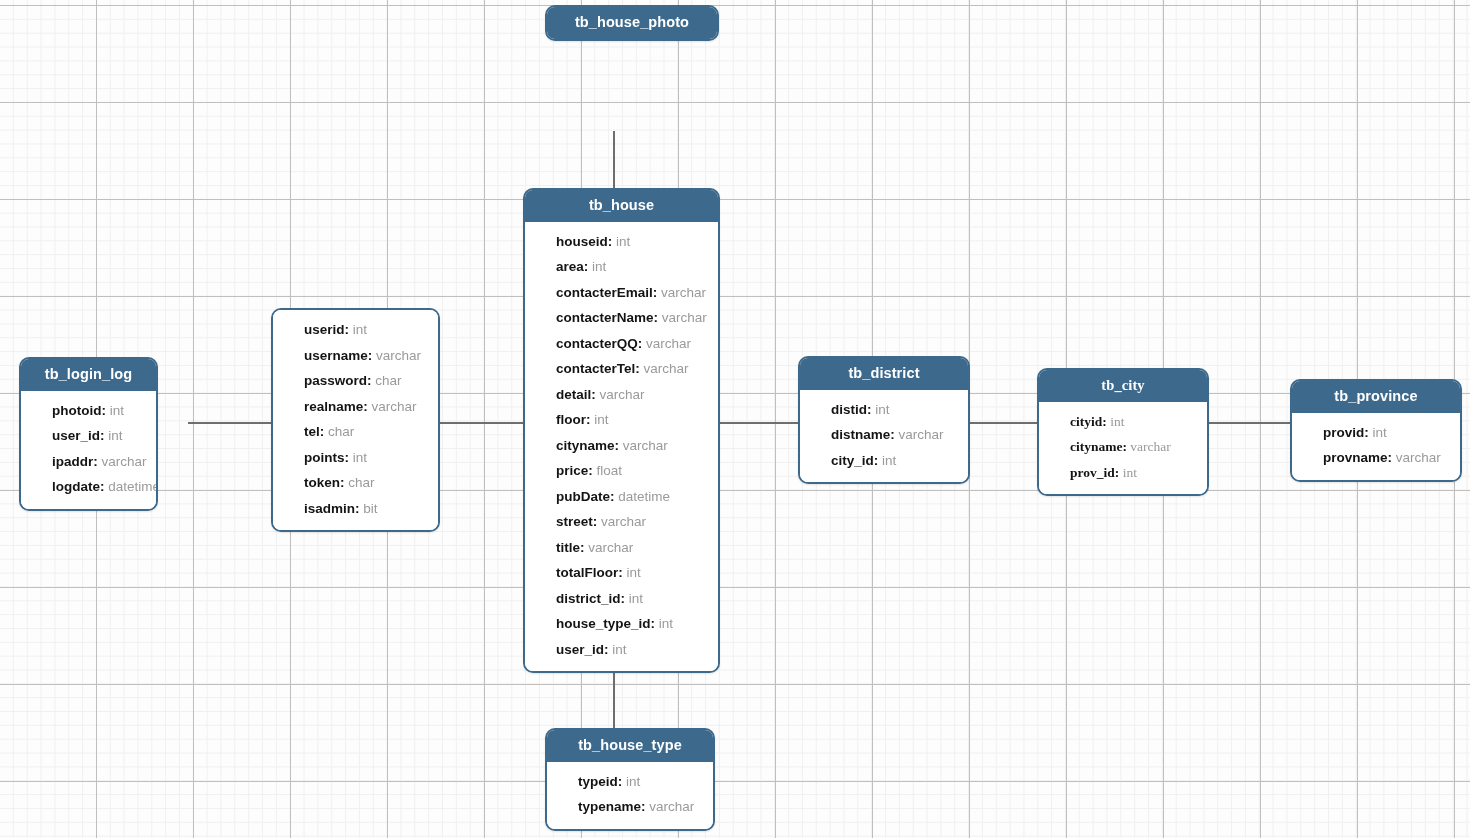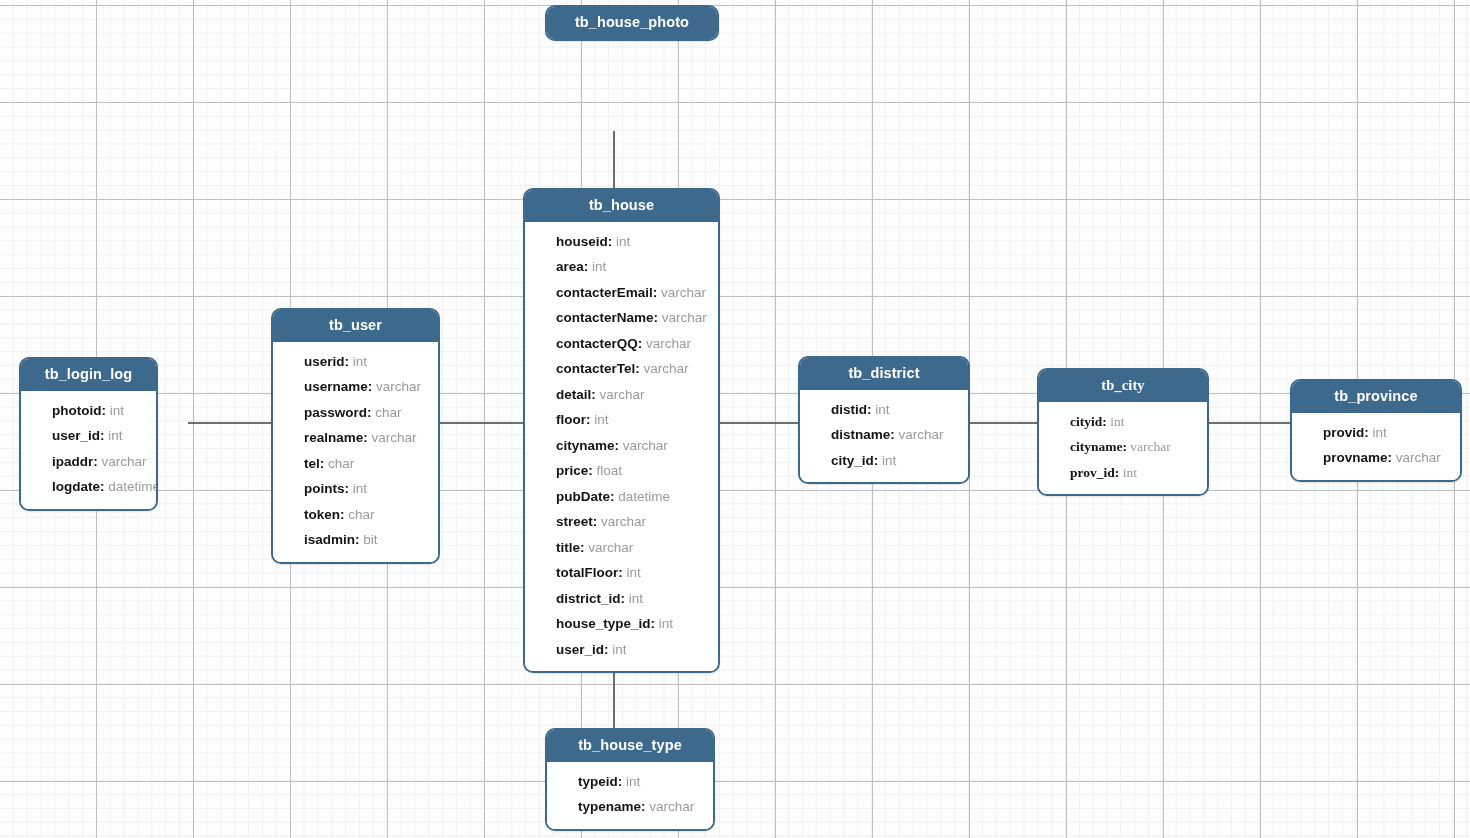--- a/index.html
+++ b/index.html
@@ -111,21 +111,20 @@
           <div class="field-row"><span class="field-name">pubDate</span><span class="field-sep">: </span><span class="field-type">datetime</span></div>
           <div class="field-row"><span class="field-name">street</span><span class="field-sep">: </span><span class="field-type">varchar</span></div>
           <div class="field-row"><span class="field-name">title</span><span class="field-sep">: </span><span class="field-type">varchar</span></div>
           <div class="field-row"><span class="field-name">totalFloor</span><span class="field-sep">: </span><span class="field-type">int</span></div>
           <div class="field-row"><span class="field-name">district_id</span><span class="field-sep">: </span><span class="field-type">int</span></div>
           <div class="field-row"><span class="field-name">house_type_id</span><span class="field-sep">: </span><span class="field-type">int</span></div>
           <div class="field-row"><span class="field-name">user_id</span><span class="field-sep">: </span><span class="field-type">int</span></div>
         </div>
       </div>
       <div class="table-node" style="left: 271px; top: 308px; width: 169px;">
-        <div class="table-header">tb_user</div>
         <div class="table-body">
           <div class="field-row"><span class="field-name">userid</span><span class="field-sep">: </span><span class="field-type">int</span></div>
           <div class="field-row"><span class="field-name">username</span><span class="field-sep">: </span><span class="field-type">varchar</span></div>
           <div class="field-row"><span class="field-name">password</span><span class="field-sep">: </span><span class="field-type">char</span></div>
           <div class="field-row"><span class="field-name">realname</span><span class="field-sep">: </span><span class="field-type">varchar</span></div>
           <div class="field-row"><span class="field-name">tel</span><span class="field-sep">: </span><span class="field-type">char</span></div>
           <div class="field-row"><span class="field-name">points</span><span class="field-sep">: </span><span class="field-type">int</span></div>
           <div class="field-row"><span class="field-name">token</span><span class="field-sep">: </span><span class="field-type">char</span></div>
           <div class="field-row"><span class="field-name">isadmin</span><span class="field-sep">: </span><span class="field-type">bit</span></div>
         </div>

